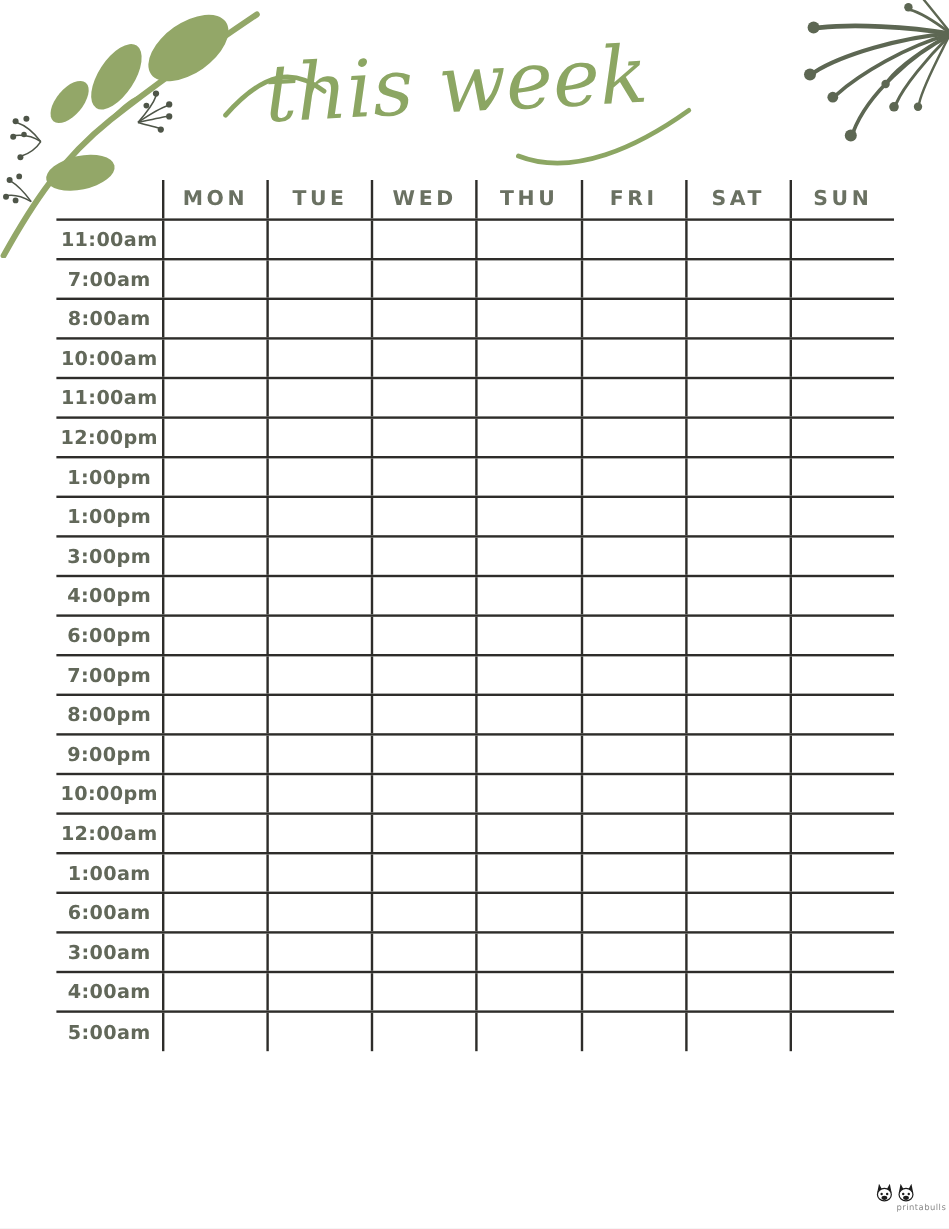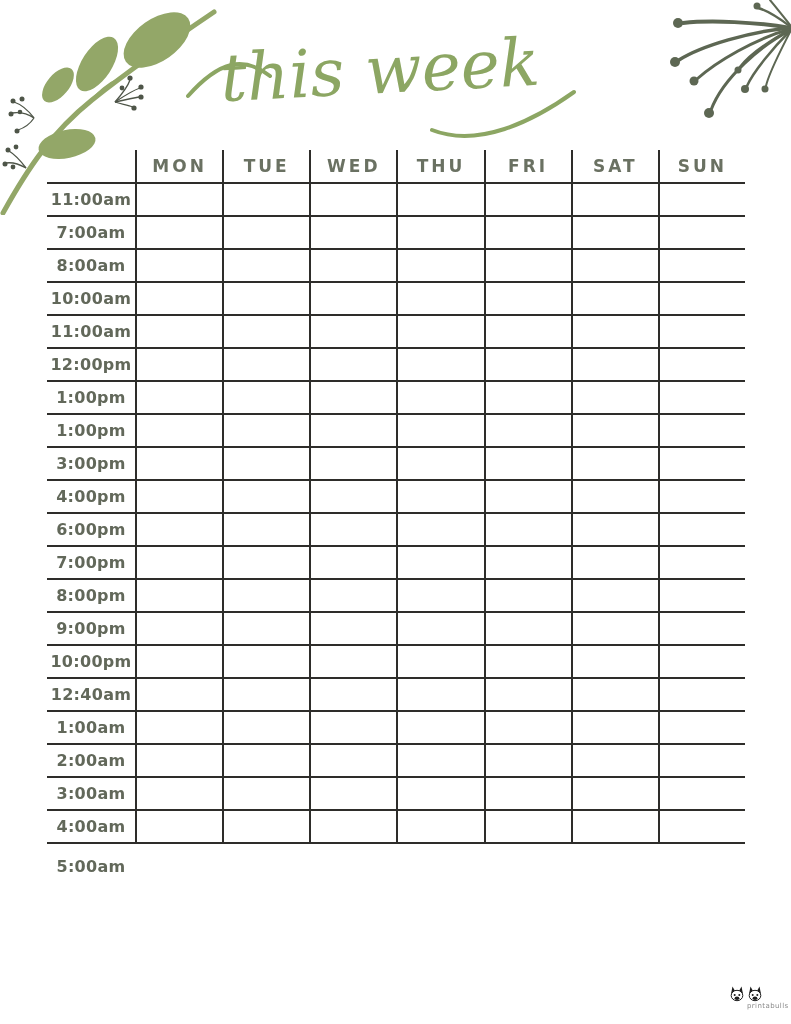--- a/index.html
+++ b/index.html
@@ -21,21 +21,21 @@
   
   .planner{position:absolute;left:47px;top:150px;width:698px;}
   .header-row{display:flex;height:34px;box-sizing:border-box;
               border-bottom:2.5px solid var(--grid-line,#2E2D2A);}
   .corner{width:88px;flex:none;}
   .day-cell{flex:1 1 0;border-left:2px solid var(--grid-line,#2E2D2A);
             display:flex;align-items:center;justify-content:center;
             color:var(--header-text,#6A7162);font-weight:bold;font-size:17px;letter-spacing:3px;}
   .time-row{display:flex;height:33px;box-sizing:border-box;
             border-bottom:2px solid var(--grid-line,#2E2D2A);}
-  .time-row:last-child{height:32px;border-bottom:none;align-items:flex-end;}
+  .time-row:last-child{height:32px;border-bottom:none;}
   .time-label{width:88px;flex:none;display:flex;align-items:center;justify-content:center;
               color:var(--time-text,#62685A);font-weight:bold;font-size:16px;letter-spacing:.3px;}
   .grid-cell{flex:1 1 0;border-left:2px solid var(--grid-line,#2E2D2A);}
 
   
   .logo{position:absolute;left:719px;top:986px;width:54px;text-align:center;}
   .logo svg{display:block;margin:0 auto;}
   .logo-text{font-size:7px;color:var(--logo-text-gray,#8A8A8A);letter-spacing:.4px;line-height:1.4;margin-left:28px;}
 </style>
 </head>
@@ -282,41 +282,41 @@
           <div class="time-label">10:00pm</div>
           <div class="grid-cell"></div>
           <div class="grid-cell"></div>
           <div class="grid-cell"></div>
           <div class="grid-cell"></div>
           <div class="grid-cell"></div>
           <div class="grid-cell"></div>
           <div class="grid-cell"></div>
         </div>
         <div class="time-row">
-          <div class="time-label">12:40am</div>
+          <div class="time-label">12:00am</div>
           <div class="grid-cell"></div>
           <div class="grid-cell"></div>
           <div class="grid-cell"></div>
           <div class="grid-cell"></div>
           <div class="grid-cell"></div>
           <div class="grid-cell"></div>
           <div class="grid-cell"></div>
         </div>
         <div class="time-row">
           <div class="time-label">1:00am</div>
           <div class="grid-cell"></div>
           <div class="grid-cell"></div>
           <div class="grid-cell"></div>
           <div class="grid-cell"></div>
           <div class="grid-cell"></div>
           <div class="grid-cell"></div>
           <div class="grid-cell"></div>
         </div>
         <div class="time-row">
-          <div class="time-label">2:00am</div>
+          <div class="time-label">6:00am</div>
           <div class="grid-cell"></div>
           <div class="grid-cell"></div>
           <div class="grid-cell"></div>
           <div class="grid-cell"></div>
           <div class="grid-cell"></div>
           <div class="grid-cell"></div>
           <div class="grid-cell"></div>
         </div>
         <div class="time-row">
           <div class="time-label">3:00am</div>

